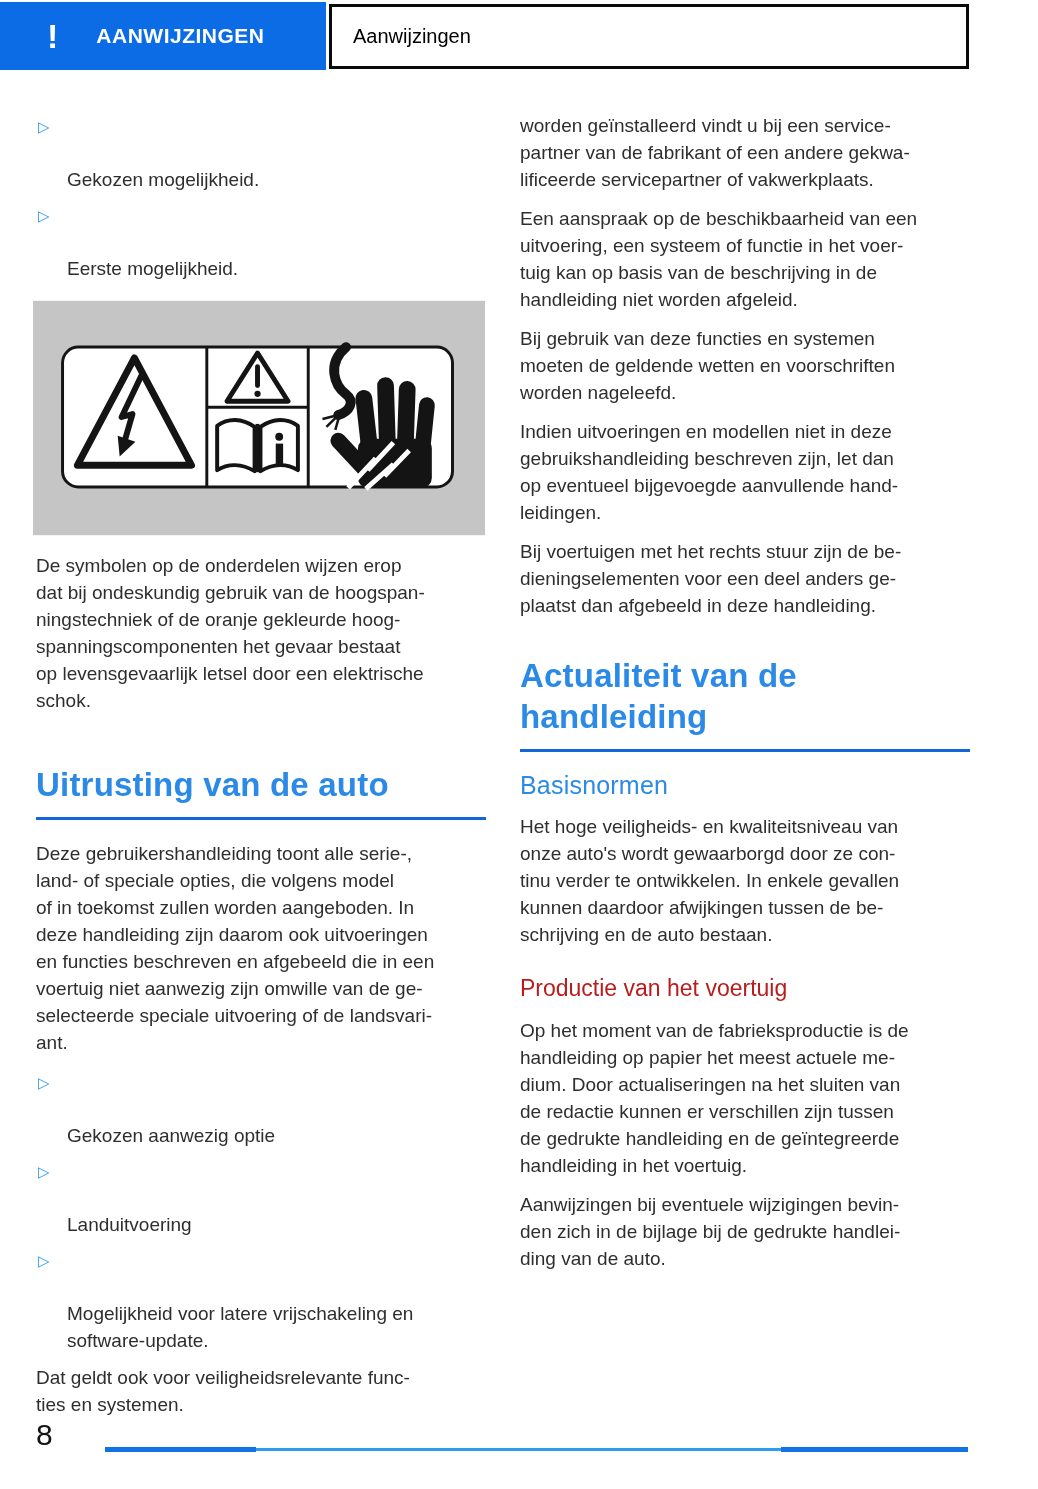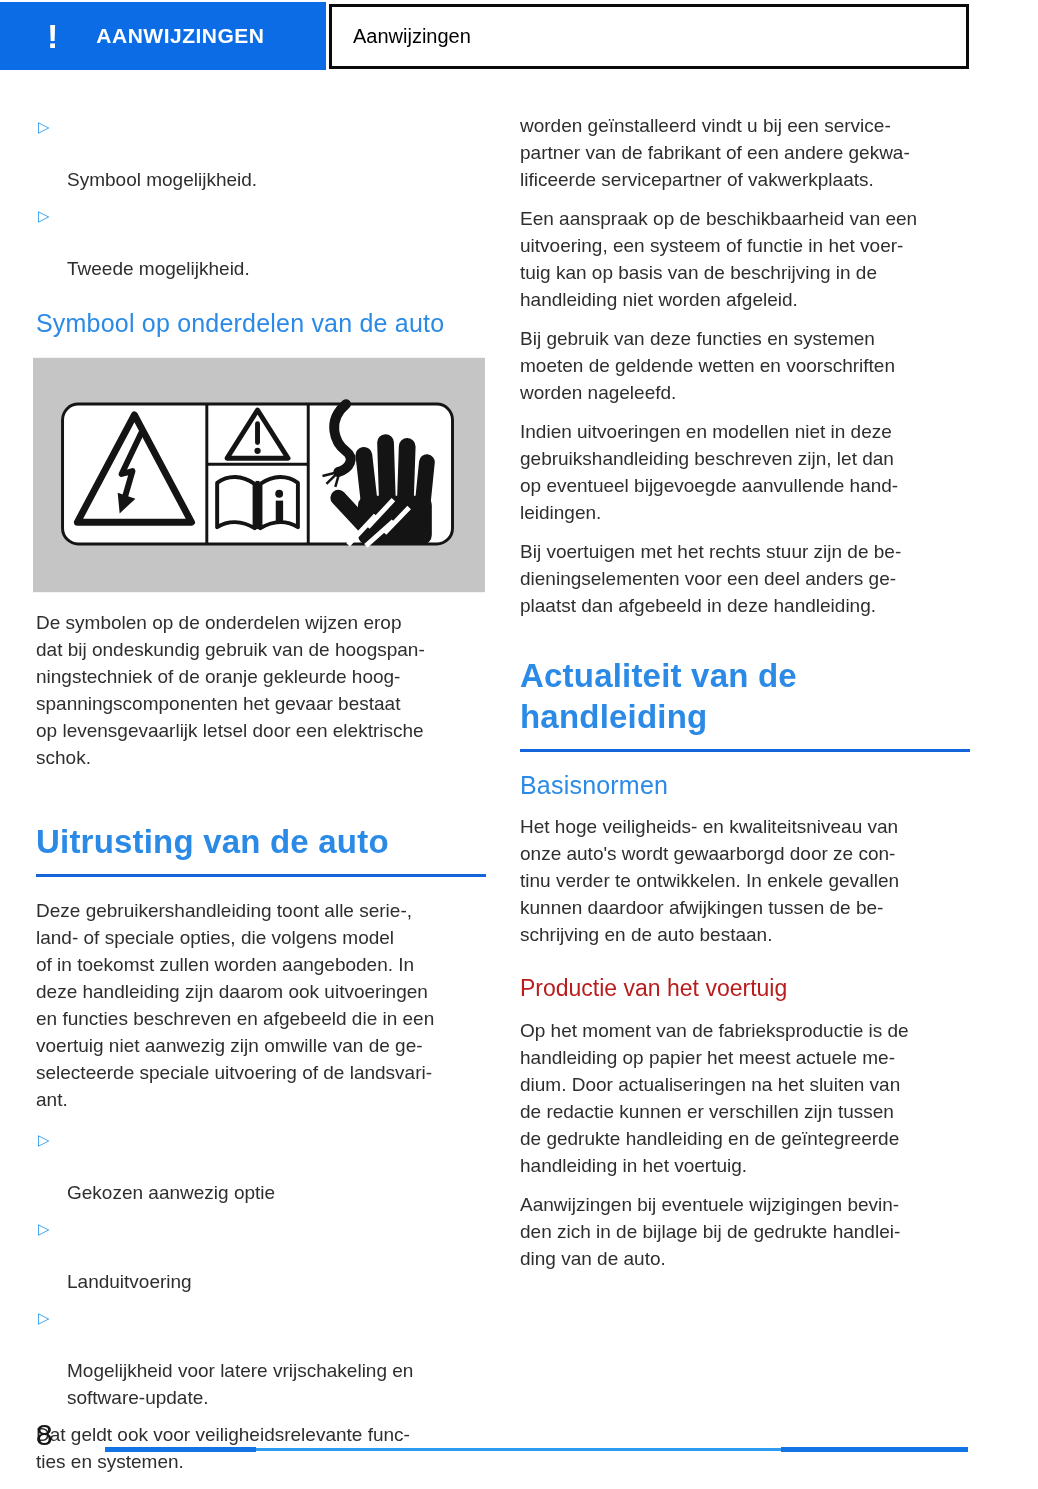--- a/index.html
+++ b/index.html
@@ -79,29 +79,28 @@
     <span class="running-title">Aanwijzingen</span>
   </div>
 
   <div class="content">
 
     <section class="col">
 
       <ul class="bullets">
         <li>
           <span class="tri">▷</span>
-          <span>Symbool mogelijkheid.</span>
-        </li>
-        <li>
-          <span class="tri">▷</span>
-          <span>Tweede mogelijkheid.</span>
+          <span>Gekozen mogelijkheid.</span>
+        </li>
+        <li>
+          <span class="tri">▷</span>
+          <span>Eerste mogelijkheid.</span>
         </li>
       </ul>
 
-      <h3 class="sub first">Symbool op onderdelen van de auto</h3>
 
 
       <figure class="symbol-figure">
         <svg width="452" height="236" viewBox="0 0 459 238">
           <rect width="459" height="238" fill="#c5c5c5"></rect>
           <rect x="30" y="47" width="396" height="142" rx="16" fill="#ffffff" stroke="#141414" stroke-width="3"></rect>
           <line x1="176.5" y1="47" x2="176.5" y2="189" stroke="#141414" stroke-width="3"></line>
           <line x1="279.5" y1="47" x2="279.5" y2="189" stroke="#141414" stroke-width="3"></line>
           <line x1="176.5" y1="108" x2="279.5" y2="108" stroke="#141414" stroke-width="3"></line>
 

